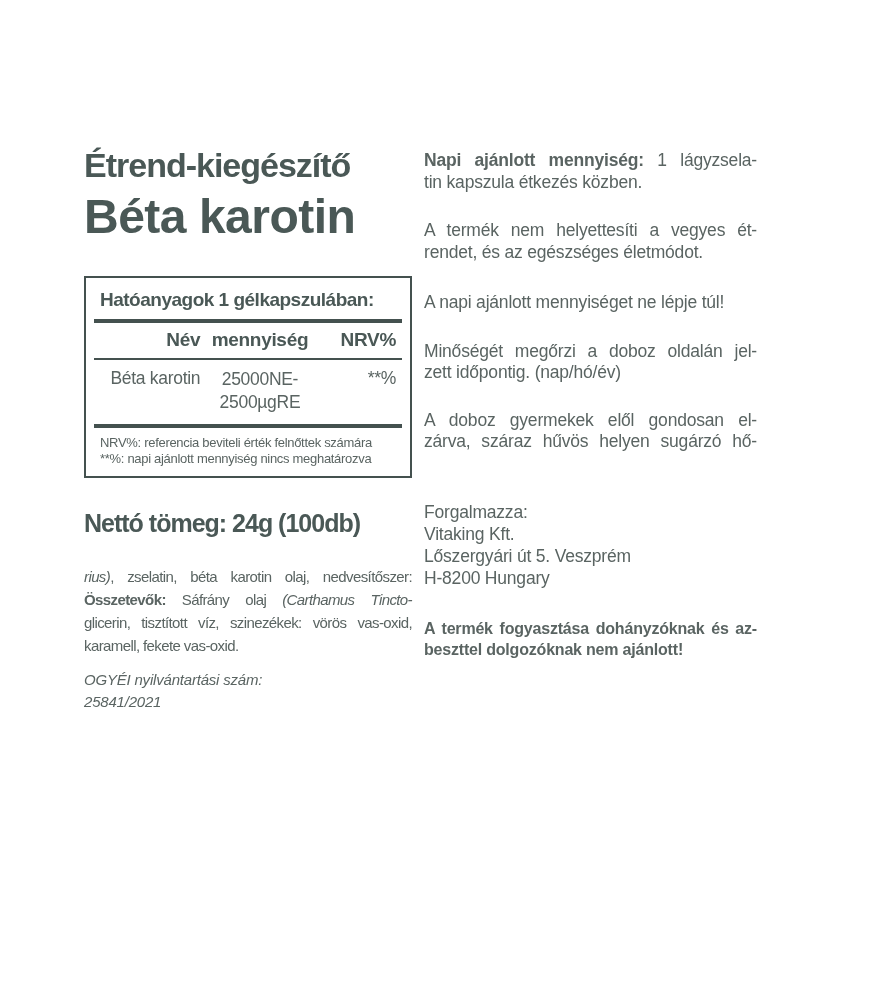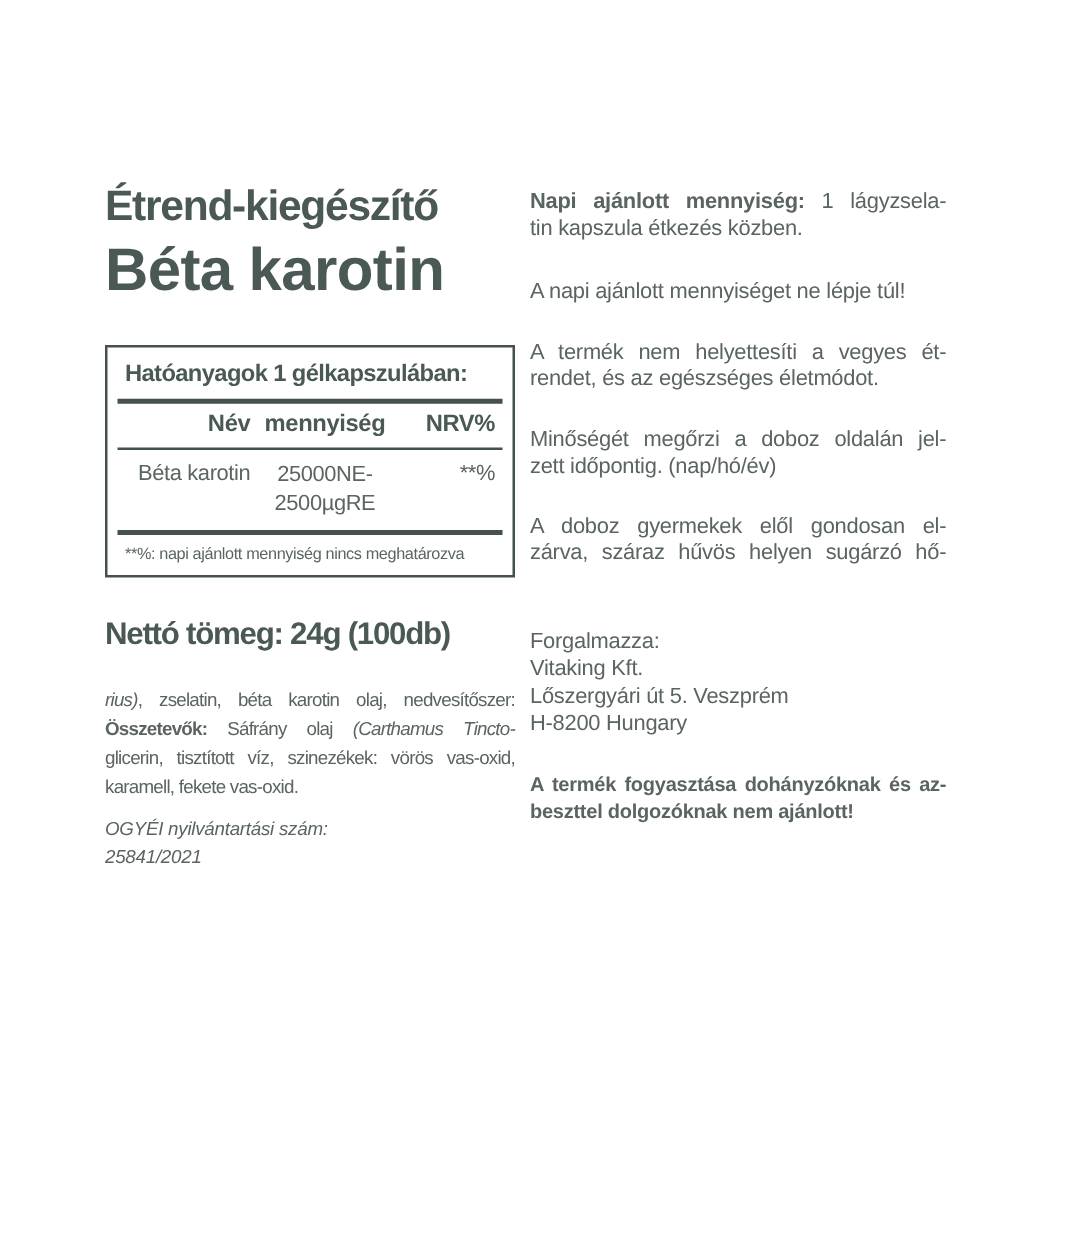--- a/index.html
+++ b/index.html
@@ -72,20 +72,21 @@
       <div class="tbl-row">
         <div class="c-name">Béta karotin</div>
         <div class="c-amount">
           <div class="amount-line">25000NE-</div>
           <div class="amount-line">2500µgRE</div>
         </div>
         <div class="c-nrv">**%</div>
       </div>
       <div class="rule-thick"></div>
       <div class="tbl-foot">
+        <div>NRV%: referencia beviteli érték felnőttek számára</div>
         <div>**%: napi ajánlott mennyiség nincs meghatározva</div>
       </div>
     </div>
 
     <div class="net-weight">Nettó tömeg: 24g (100db)</div>
 
     <div class="ingredients">
       <div class="jl"><i>rius)</i><span>, zselatin, béta karotin olaj, nedvesítőszer:</span></div>
       <div class="jl"><b>Összetevők:</b><span> Sáfrány olaj </span><i>(Carthamus Tincto-</i></div>
       <div class="jl">glicerin, tisztított víz, szinezékek: vörös vas-oxid,</div>
@@ -99,26 +100,26 @@
 
   </div>
 
   <div class="col-right">
 
     <div class="para">
       <div class="jl"><b>Napi ajánlott mennyiség:</b><span> 1 lágyzsela-</span></div>
       <div>tin kapszula étkezés közben.</div>
     </div>
 
-    <div class="para mt-p2">A napi ajánlott mennyiséget ne lépje túl!</div>
-
     <div class="para mt-p3">
       <div class="jl">A termék nem helyettesíti a vegyes ét-</div>
       <div>rendet, és az egészséges életmódot.</div>
     </div>
+
+    <div class="para mt-p2">A napi ajánlott mennyiséget ne lépje túl!</div>
 
     <div class="para mt-p4">
       <div class="jl">Minőségét megőrzi a doboz oldalán jel-</div>
       <div>zett időpontig. (nap/hó/év)</div>
     </div>
 
     <div class="para mt-p5">
       <div class="jl">A doboz gyermekek elől gondosan el-</div>
       <div class="jl">zárva, száraz hűvös helyen sugárzó hő-</div>
     </div>

